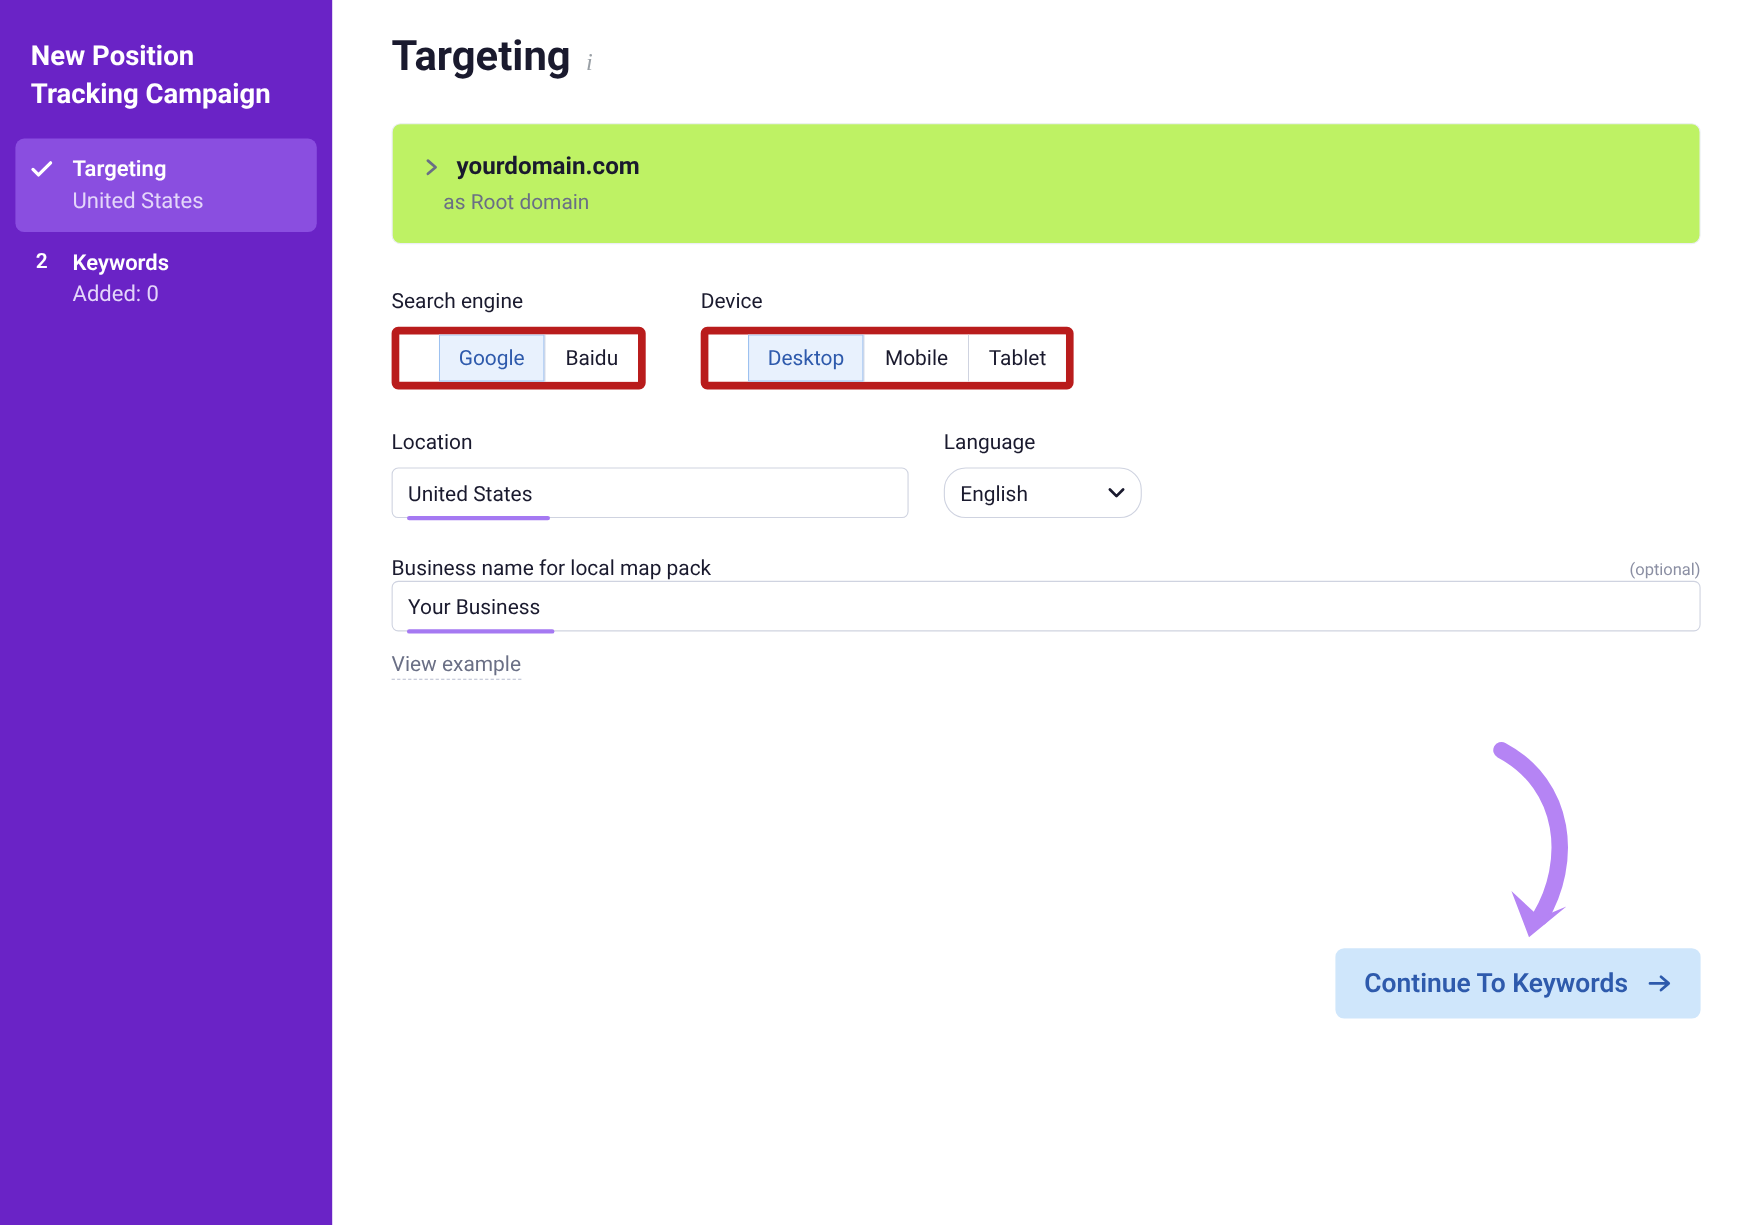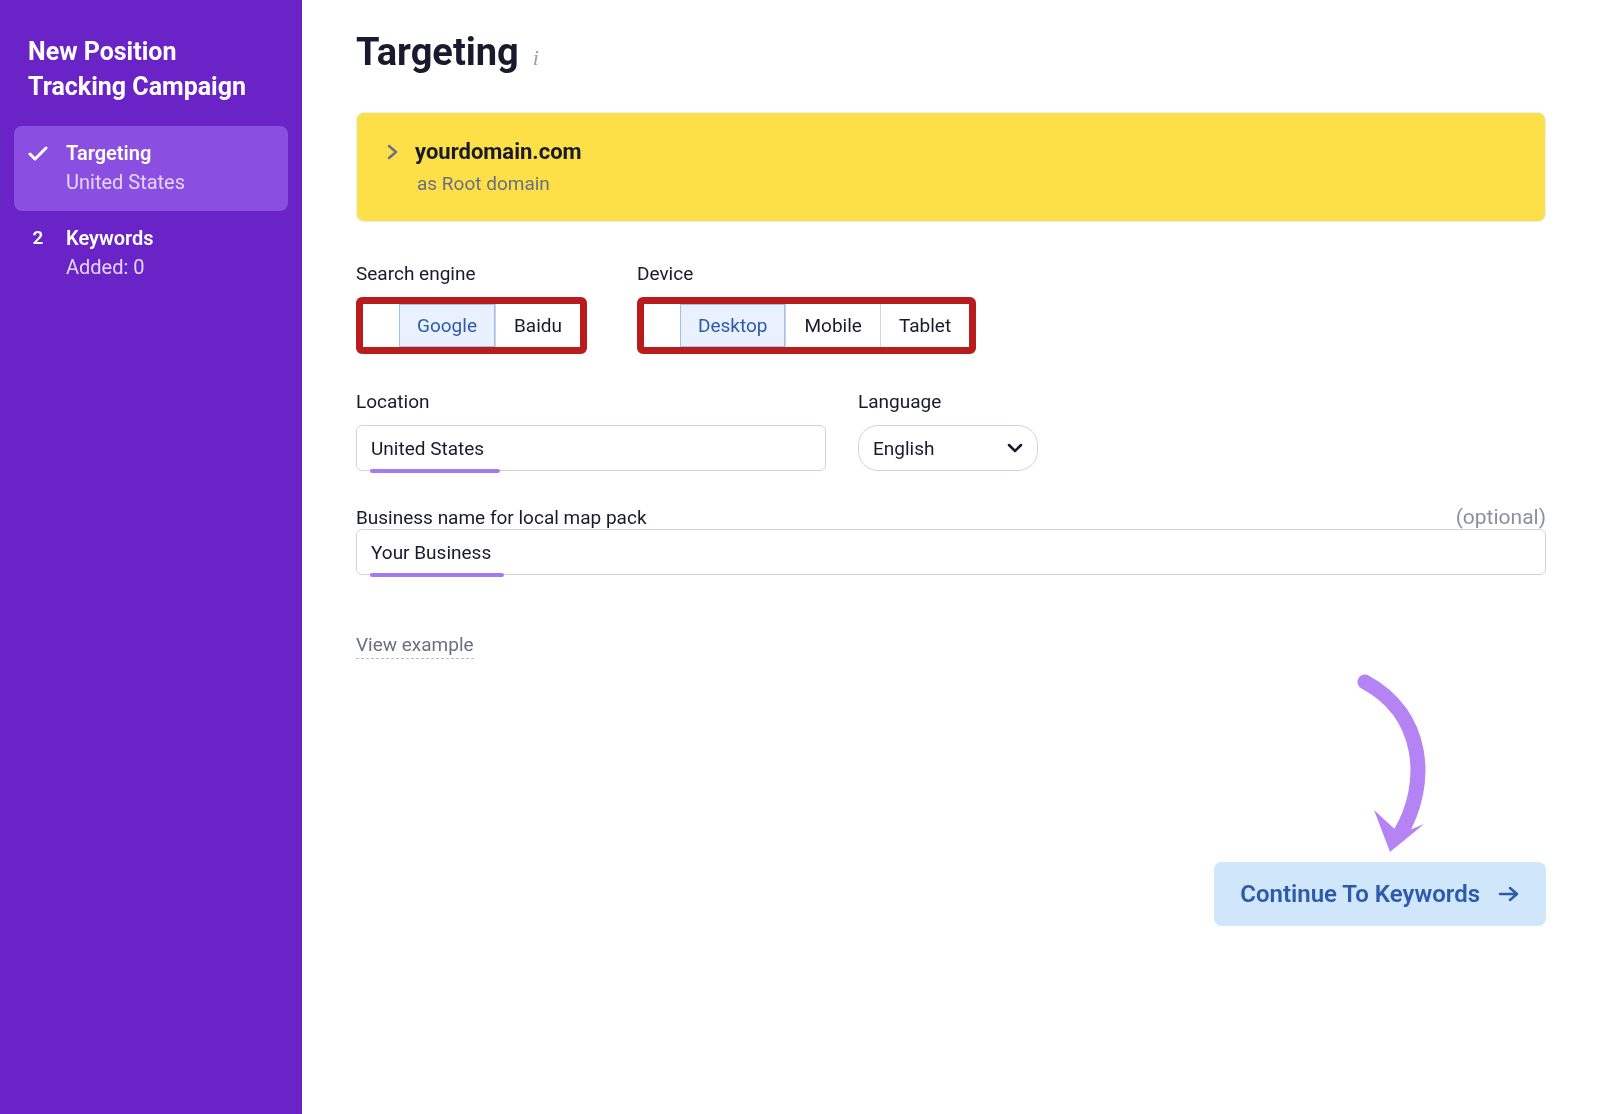--- a/index.html
+++ b/index.html
@@ -79,39 +79,39 @@
       color: #1a1a2e;
     }
     .info-i {
       font-style: italic;
       font-family: Georgia, serif;
       color: #9aa0a6;
       font-size: 22px;
     }
 
     .domain-box {
-      background: #fde047;
+      background: #bef264;
       border: 1px solid #eceef5;
       border-radius: 8px;
       padding: 26px 30px;
       margin-bottom: 40px;
     }
     .domain-row {
       display: flex;
       align-items: center;
       gap: 16px;
     }
     .domain-row svg { flex-shrink: 0; }
     .domain-name {
       font-size: 22px;
       font-weight: 700;
       color: #1a1a2e;
     }
     .domain-sub {
-      margin-left: 30px;
+      margin-left: 16px;
       margin-top: 8px;
       font-size: 19px;
       color: #6a6f85;
     }
 
     .row { display: flex; gap: 50px; margin-bottom: 36px; }
     .field-block { }
     .field-label {
       font-size: 19px;
       color: #1a1a2e;
@@ -165,21 +165,21 @@
       border-radius: 2px;
     }
 
     .biz-row-header {
       display: flex;
       justify-content: space-between;
       align-items: baseline;
       margin-bottom: 0;
     }
     .optional {
-      font-size: 21px;
+      font-size: 15px;
       color: #8b8fa3;
     }
     .biz-input-wrap { position: relative; margin-bottom: 18px; }
     .biz-input { width: 100%; }
     .biz-underline {
       position: absolute;
       height: 4px;
       background: #a579f2;
       bottom: -2px;
       left: 14px;
@@ -187,21 +187,20 @@
       border-radius: 2px;
     }
 
     .view-example {
       font-size: 19px;
       color: #6a6f85;
       border-bottom: 1px dashed #b7bcce;
       padding-bottom: 2px;
       cursor: pointer;
       display: inline-block;
-      margin-top: 40px;
     }
 
     .continue-btn {
       position: absolute;
       right: 54px;
       bottom: 188px;
       background: #cfe6fb;
       color: #2e5aac;
       font-size: 24px;
       font-weight: 600;

